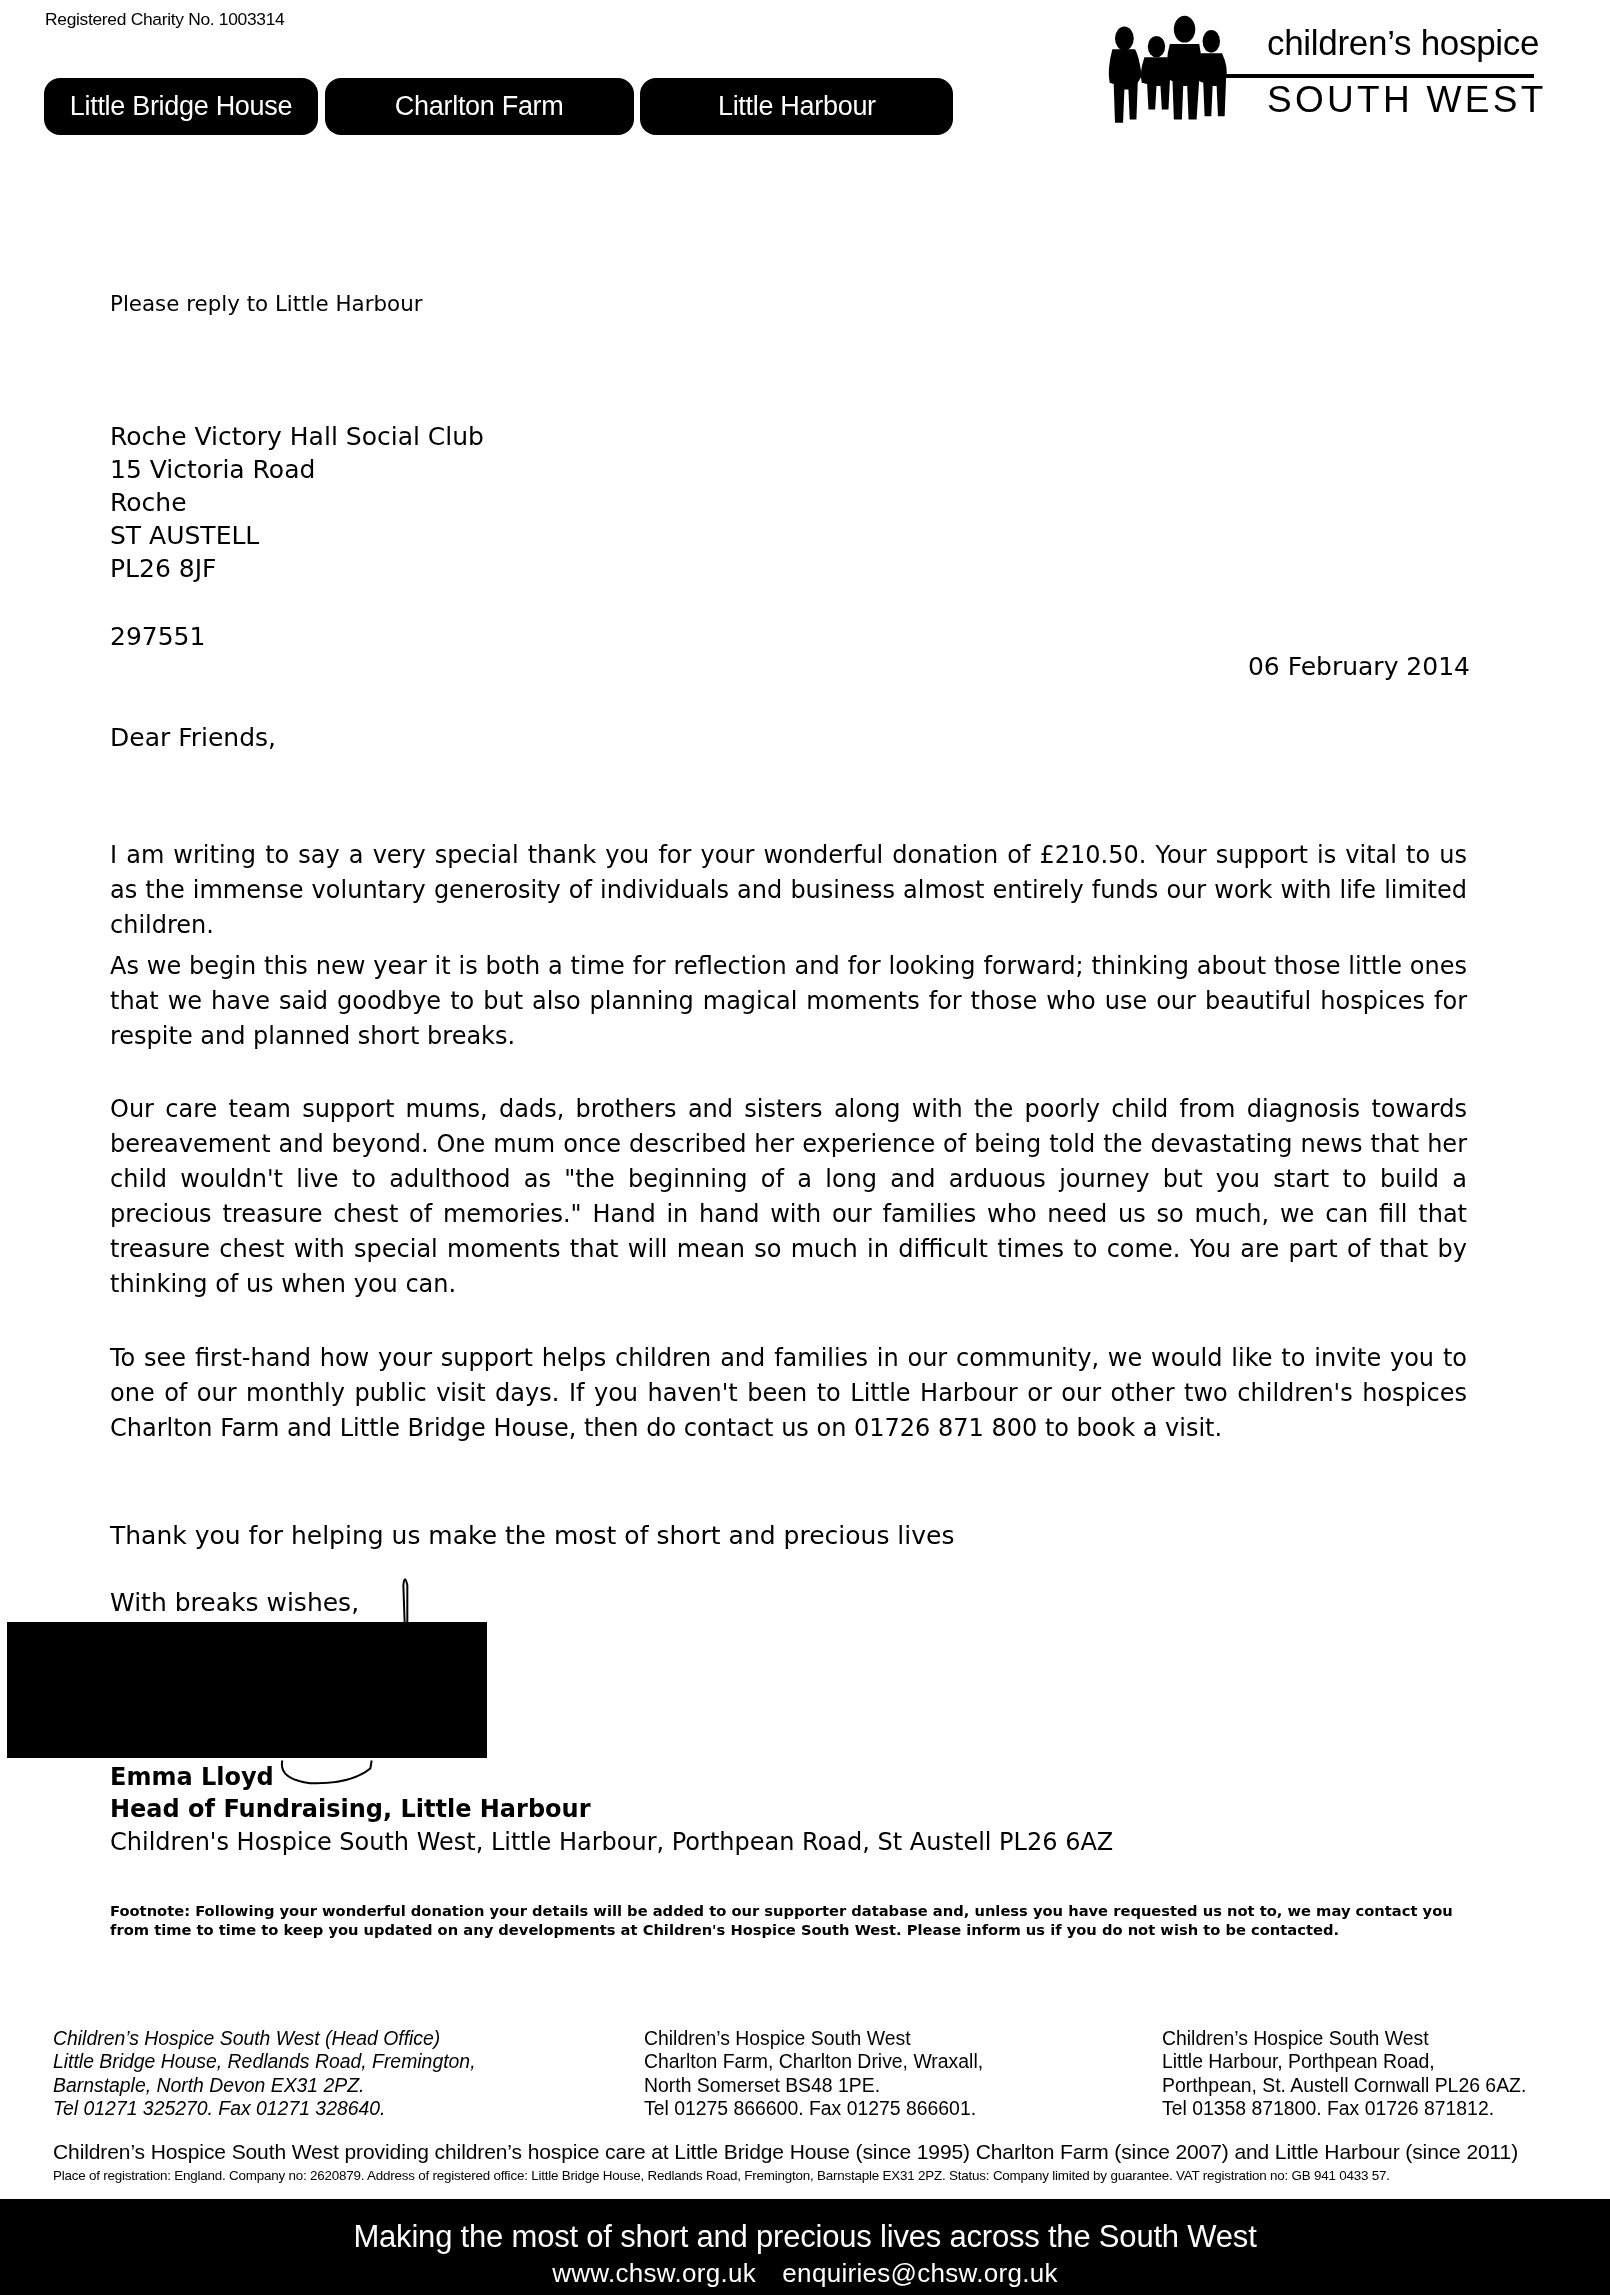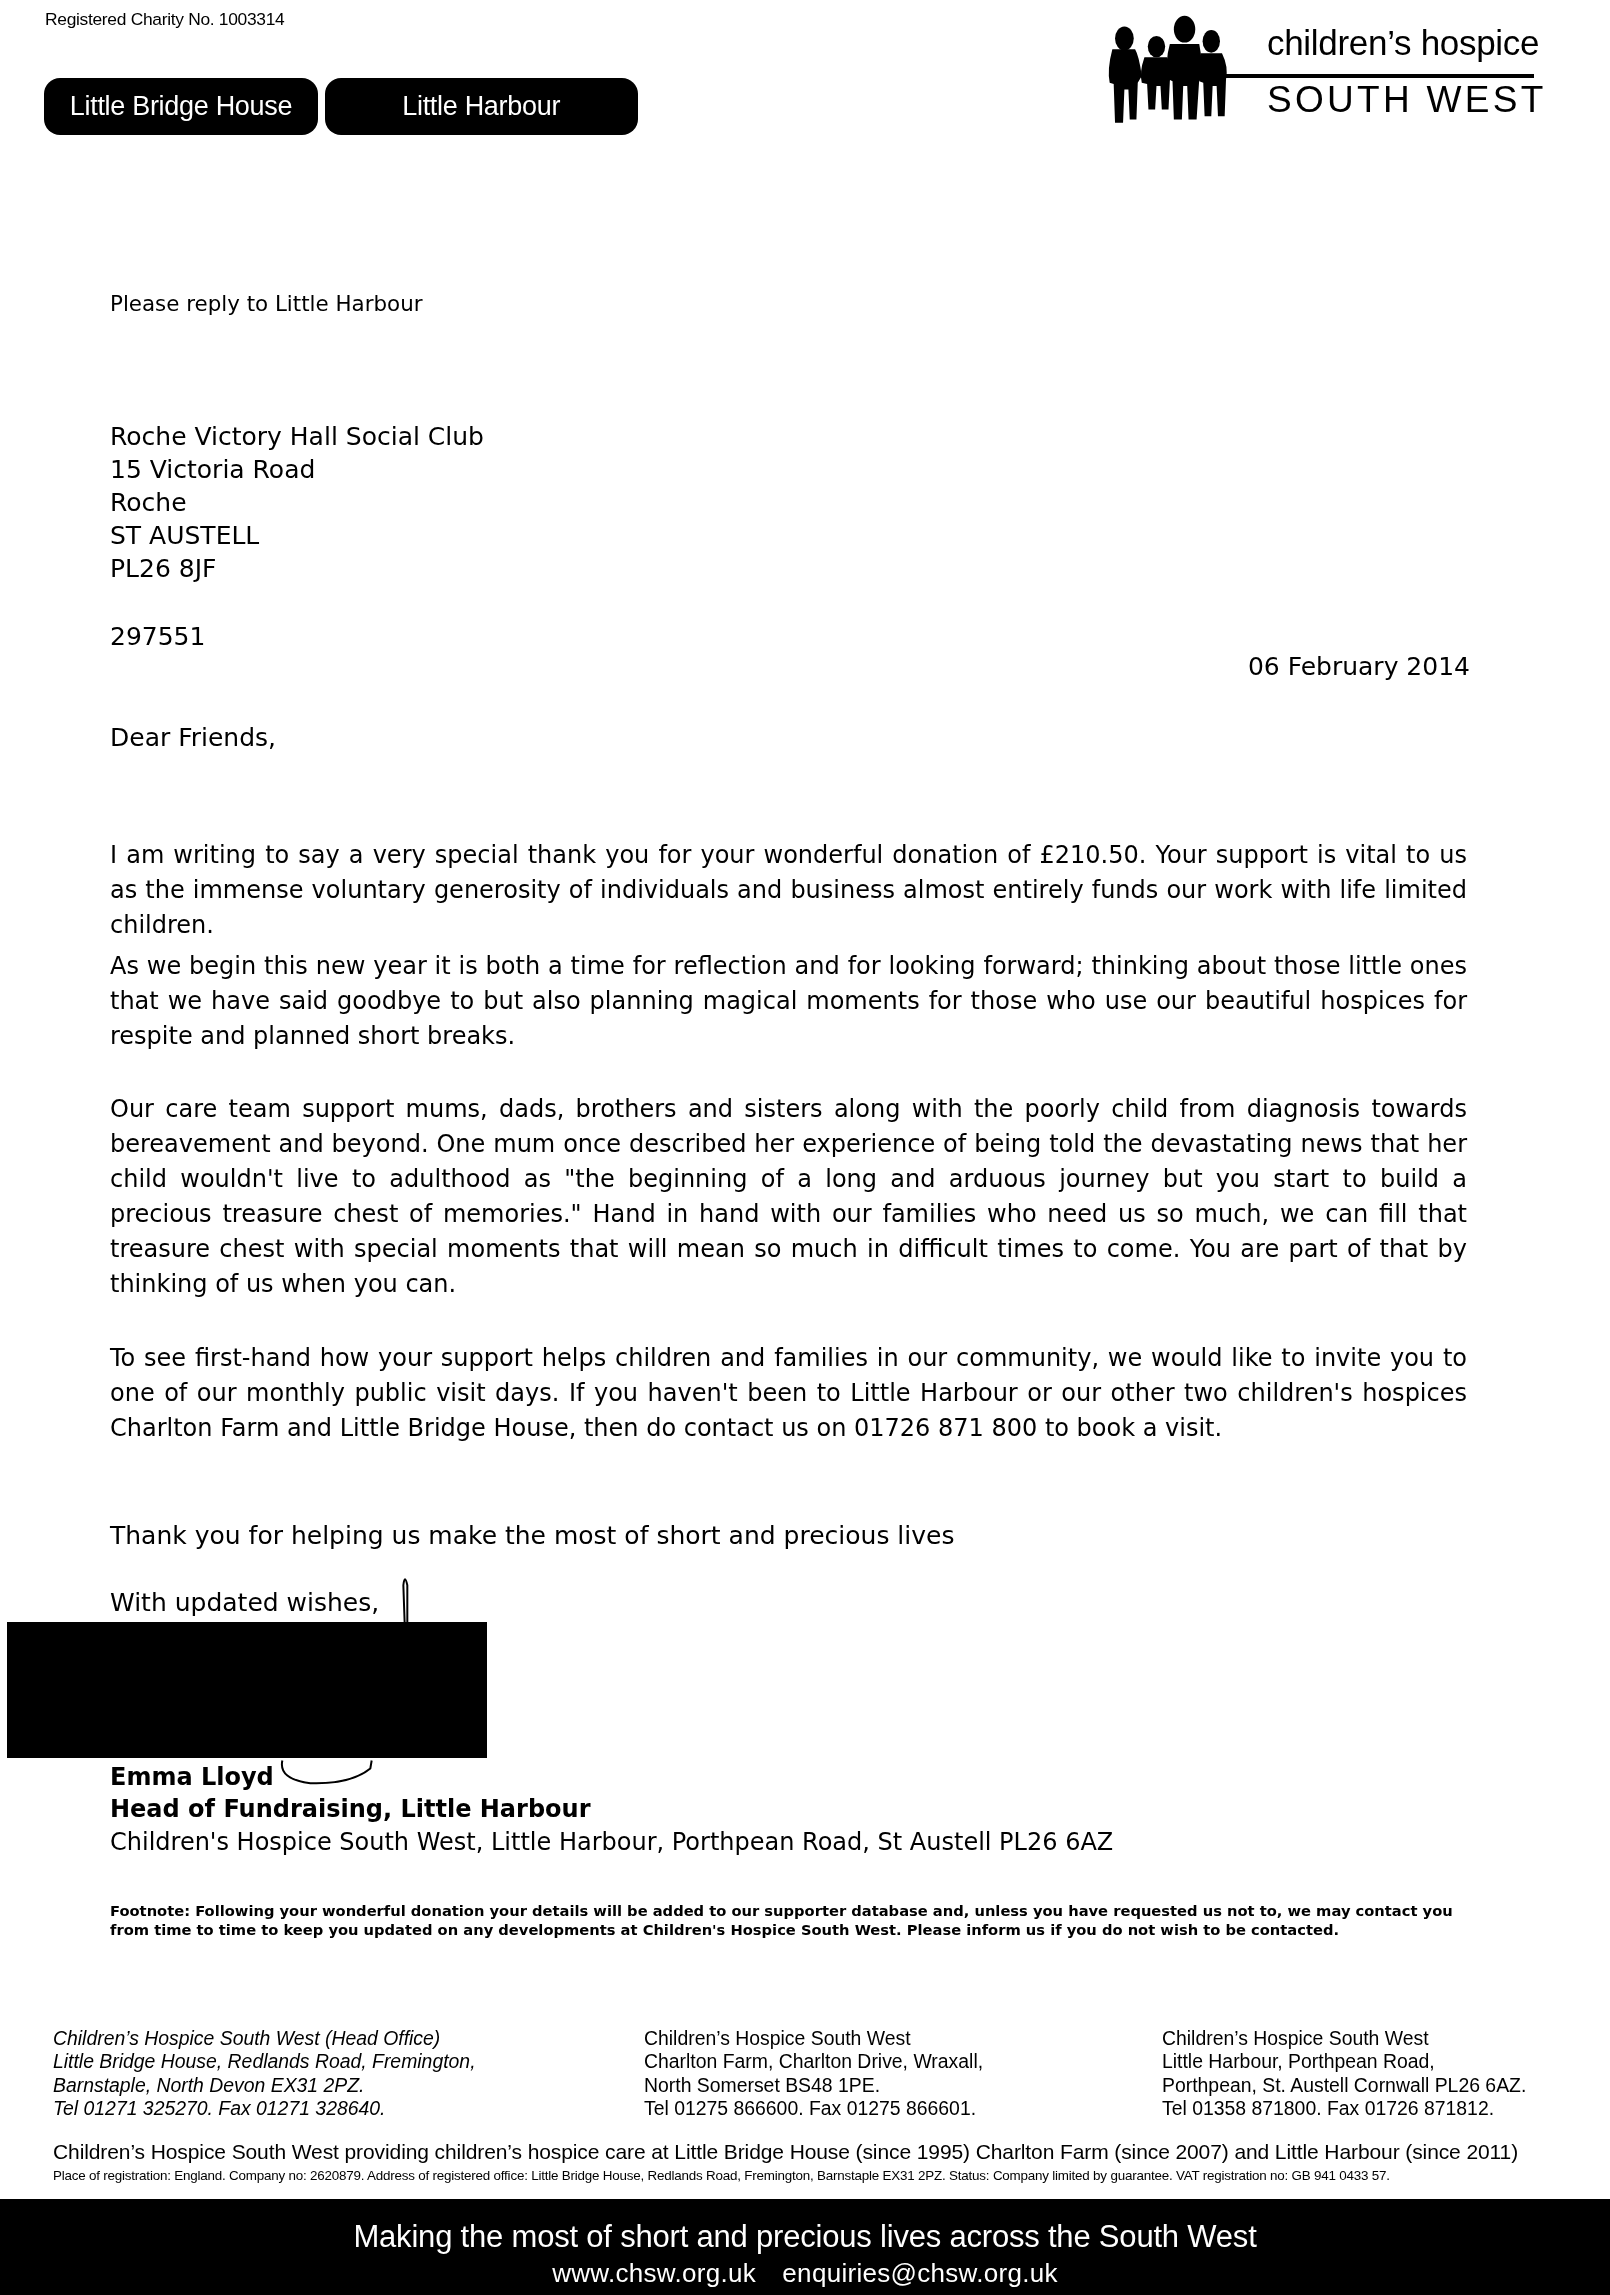--- a/index.html
+++ b/index.html
@@ -67,20 +67,21 @@
   .footer-contact { position: absolute; left: 0; right: 0; top: 59px; font-size: 26px; letter-spacing: 0.3px; }
   .footer-contact span { margin: 0 9.4px; }
 </style>
 </head>
 <body>
 
 <div class="charity-no sans">Registered Charity No. 1003314</div>
 
 <div class="hospice-tabs sans">
   <div class="hospice-tab tab-1">Little Bridge House</div>
+  <div class="hospice-tab tab-2">Charlton Farm</div>
   <div class="hospice-tab tab-3">Little Harbour</div>
 </div>
 
 <div class="logo sans">
   <svg class="logo-figures" viewBox="0 0 190 170">
 
     <ellipse cx="32" cy="44" rx="14" ry="18" fill="#000"></ellipse>
     <path d="M14 60 Q6 90 10 110 L16 112 L18 170 L30 170 L32 120 L38 120 L40 165 L50 165 L52 110 L58 100 Q54 70 48 60 Z" fill="#000"></path>
     <ellipse cx="80" cy="56" rx="13" ry="16" fill="#000"></ellipse>
     <path d="M62 72 Q54 95 58 110 L66 112 L68 150 L78 150 L80 115 L86 115 L88 150 L98 150 L100 108 Q104 88 96 72 Z" fill="#000"></path>
@@ -116,21 +117,21 @@
     <p>As we begin this new year it is both a time for reflection and for looking forward; thinking about those little ones that we have said goodbye to but also planning magical moments for those who use our beautiful hospices for respite and planned short breaks.</p>
   </div>
 <div class="body-text letter para-3">
     <p>Our care team support mums, dads, brothers and sisters along with the poorly child from diagnosis towards bereavement and beyond.  One mum once described her experience of being told the devastating news that her child wouldn't live to adulthood as "the beginning of a long and arduous journey but you start to build a precious treasure chest of memories."  Hand in hand with our families who need us so much, we can fill that treasure chest with special moments that will mean so much in difficult times to come.  You are part of that by thinking of us when you can.</p>
   </div>
 <div class="body-text letter para-4">
     <p>To see first-hand how your support helps children and families in our community, we would like to invite you to one of our monthly public visit days.  If you haven't been to Little Harbour or our other two children's hospices Charlton Farm and Little Bridge House, then do contact us on 01726 871 800 to book a visit.</p>
   </div>
 
 <div class="closing letter">Thank you for helping us make the most of short and precious lives</div>
-<div class="sign-off letter">With updated wishes,</div>
+<div class="sign-off letter">With breaks wishes,</div>
 
 <svg class="signature-stroke" viewBox="0 0 24 80">
   <path d="M10 78 L8 20 Q10 2 14 20 L14 78" fill="none" stroke="#000" stroke-width="3"></path>
 </svg>
 <div class="redaction"></div>
 <svg class="signature-loop" viewBox="0 0 150 40">
   <path d="M8 2 Q2 30 50 36 Q110 38 140 14 L142 2" fill="none" stroke="#000" stroke-width="3"></path>
 </svg>
 
 <div class="sig-name letter">Emma Lloyd</div>

